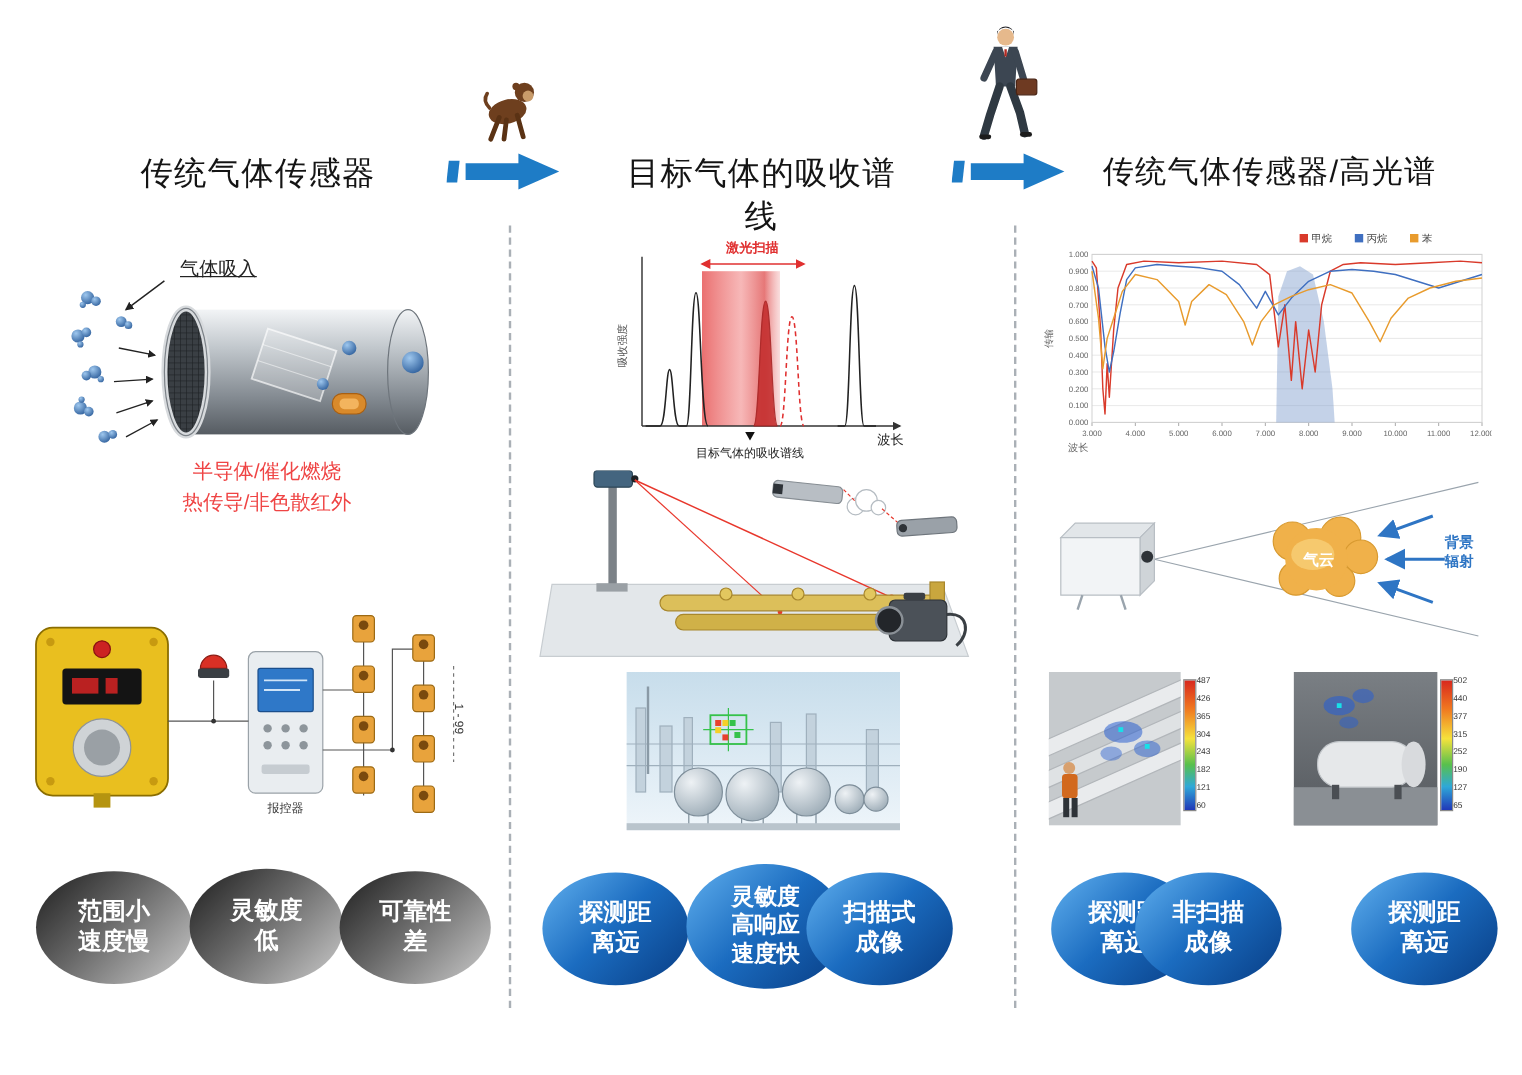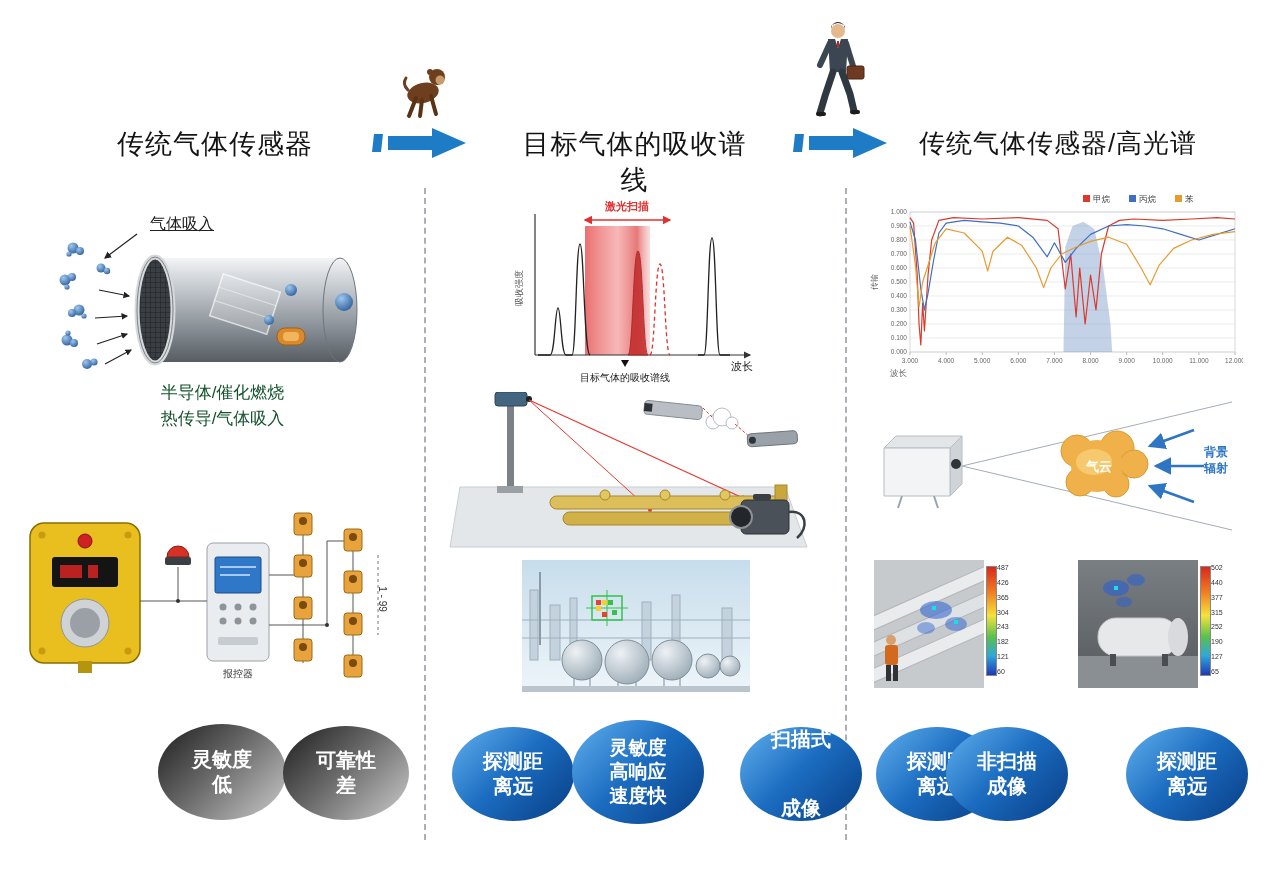--- a/index.html
+++ b/index.html
@@ -2,21 +2,21 @@
 <html><head>
 <meta charset="utf-8">
 <style>
   html,body{margin:0;padding:0;background:#fff;}
   .canvas{position:relative;width:1268px;height:896px;background:#ffffff;overflow:hidden;
           font-family:"Liberation Sans","DejaVu Sans",sans-serif;}
   .abs{position:absolute;}
   .col-title{position:absolute;font-size:27px;font-weight:normal;color:#141414;text-align:center;letter-spacing:1px;}
   .vsep{position:absolute;width:0;border-left:2px dashed #aab0b6;}
   .small-label{position:absolute;font-size:16px;color:#222;}
-  .tech-text{position:absolute;font-size:17px;color:#14532d;text-align:center;line-height:26px;font-weight:500;}
+  .tech-text{position:absolute;font-size:17px;color:#ef4444;text-align:center;line-height:26px;font-weight:500;}
   .badge{position:absolute;border-radius:50%;display:flex;flex-direction:column;align-items:center;justify-content:center;
          color:#fff;font-weight:bold;font-size:20px;line-height:25px;text-align:center;}
   .badge.gray{background:linear-gradient(135deg,#1c1c1c 0%,#676767 45%,#d6d6d6 105%);}
   .badge.blue{background:linear-gradient(135deg,#62b1ef 0%,#1b6cc0 48%,#083d84 100%);}
   .badge.mid{font-size:19px;line-height:24px;}
   .thermal{position:absolute;}
   .thermal .bar{position:absolute;top:6px;width:9px;height:108px;border:0.5px solid #888;
     background:linear-gradient(to bottom,#d8281e 0%,#f07820 22%,#f5e23c 45%,#58c04d 65%,#2fa8d8 82%,#2038b8 100%);}
   .thermal .scale{position:absolute;top:4px;width:24px;height:112px;display:flex;flex-direction:column;justify-content:space-between;
     font-size:7px;color:#333;line-height:8px;}
@@ -142,21 +142,21 @@
     <g>
       <rect x="222" y="96" width="28" height="17" rx="8" fill="#d98a2b" stroke="#a85f12"></rect>
       <rect x="228" y="100" width="16" height="9" rx="4" fill="#f3b45e"></rect>
     </g>
     <ellipse cx="100" cy="78" rx="18" ry="53" fill="url(#mesh)" stroke="#d7dadd" stroke-width="5"></ellipse>
     <ellipse cx="100" cy="78" rx="18" ry="53" fill="none" stroke="#7b8187" stroke-width="1"></ellipse>
   </svg>
 
   <div class="tech-text" style="left:115px;top:380px;width:215px;">
     <div>半导体/催化燃烧</div>
-    <div>热传导/气体吸入</div>
+    <div>热传导/非色散红外</div>
   </div>
 
   <svg class="abs" style="left:22px;top:505px;" width="375" height="195" viewBox="0 0 375 195">
     <g>
       <rect x="8" y="18" width="110" height="140" rx="14" fill="#e9bf1f" stroke="#8a6d00" stroke-width="1.5"></rect>
       <circle cx="20" cy="30" r="3.5" fill="#c79a10"></circle>
         <circle cx="106" cy="30" r="3.5" fill="#c79a10"></circle>
       <circle cx="20" cy="146" r="3.5" fill="#c79a10"></circle>
         <circle cx="106" cy="146" r="3.5" fill="#c79a10"></circle>
       <circle cx="63" cy="36" r="7" fill="#cc2222" stroke="#881111"></circle>
@@ -225,20 +225,24 @@
       <g transform="translate(322,150)">
           <rect width="18" height="22" rx="3" fill="#e8a33c" stroke="#9c6a14"></rect>
           <circle cx="9" cy="8" r="4" fill="#7a4a0e"></circle>
         </g>
     </g>
     <line x1="356" y1="50" x2="356" y2="130" stroke="#777" stroke-width="1" stroke-dasharray="3,3"></line>
     <text x="357" y="94" font-size="10" fill="#333" text-anchor="middle" transform="rotate(90 357 94)">1 - 99</text>
     <text x="216" y="172" font-size="10" fill="#333" text-anchor="middle">报控器</text>
   </svg>
 
+  <div class="badge gray" style="left:30px;top:726px;width:130px;height:94px;">
+    <div>范围小</div>
+    <div>速度慢</div>
+  </div>
   <div class="badge gray" style="left:158px;top:724px;width:128px;height:96px;">
     <div>灵敏度</div>
     <div>低</div>
   </div>
   <div class="badge gray" style="left:283px;top:726px;width:126px;height:94px;">
     <div>可靠性</div>
     <div>差</div>
   </div>
 
   <svg class="abs" style="left:498px;top:196px;" width="285" height="198" viewBox="0 0 285 198">
@@ -369,21 +373,21 @@
 
   <div class="badge blue" style="left:452px;top:727px;width:122px;height:94px;">
     <div>探测距</div>
     <div>离远</div>
   </div>
   <div class="badge blue mid" style="left:572px;top:720px;width:132px;height:104px;">
     <div>灵敏度</div>
     <div>高响应</div>
     <div>速度快</div>
   </div>
-  <div class="badge blue" style="left:740px;top:727px;width:122px;height:94px;justify-content:space-between;">
+  <div class="badge blue" style="left:672px;top:727px;width:122px;height:94px;">
     <div>扫描式</div>
     <div>成像</div>
   </div>
 
   <svg class="abs" id="ir-chart" style="left:868px;top:190px;" width="375" height="188" viewBox="0 0 375 188">
       <line x1="42" x2="367" y1="22" y2="22" stroke="#e4e4e4" stroke-width="0.7"></line>
       <text x="39" y="24.3" text-anchor="end" font-size="6.5" fill="#666">1.000</text>
       <line x1="42" x2="367" y1="36" y2="36" stroke="#e4e4e4" stroke-width="0.7"></line>
       <text x="39" y="38.3" text-anchor="end" font-size="6.5" fill="#666">0.900</text>
       <line x1="42" x2="367" y1="50" y2="50" stroke="#e4e4e4" stroke-width="0.7"></line>

